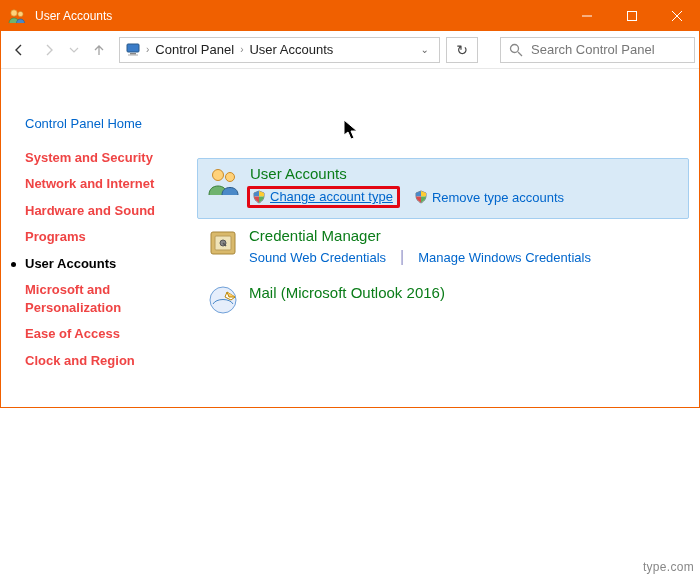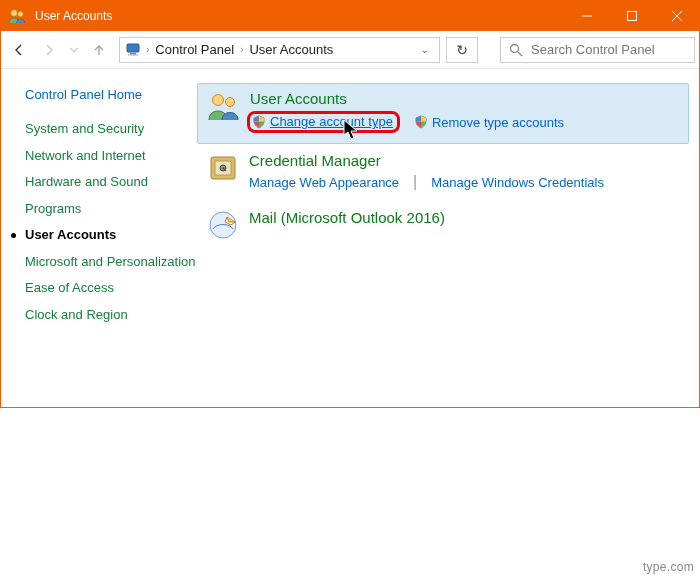--- a/index.html
+++ b/index.html
@@ -16,37 +16,37 @@
   .nav-btn:first-child { opacity: 1; color:#555; }
   .nav-up { margin-right: 4px; }
   .addr { flex: 1; display: flex; align-items: center; height: 26px; border: 1px solid #ccc; background: #fff; padding: 0 2px; font-size: 13px; color: #222; }
   .addr .pc { padding: 0 6px; }
   .addr .sep { color: #888; font-size: 10px; }
   .addr .drop { margin-left: auto; padding: 0 8px; color: #666; font-size: 10px; cursor: pointer; }
   .refresh { width: 32px; height: 26px; border: 1px solid #ccc; margin-left: 4px; display:flex; align-items:center; justify-content:center; color:#444; font-size:14px; cursor:pointer; }
   .search { width: 195px; height: 26px; border: 1px solid #ccc; margin-left: 20px; display:flex; align-items:center; padding:0 8px; color:#777; font-size:13px; gap:8px;text-align:right; }
   .search svg { flex:none; }
 
-  .body { flex: 1; display: flex; }
+  .body { flex: 1; display: flex; align-items: center; }
   .sidebar { width: 196px; padding: 18px 0 0 24px; font-size: 13px; }
   .sidebar .home { color: #0066cc; margin-bottom: 18px; cursor:pointer; }
-  .sidebar .item { color: #15803d; margin-bottom: 9px; cursor:pointer; line-height:1.35; }
+  .sidebar .item { color: #ef4444; margin-bottom: 9px; cursor:pointer; line-height:1.35;font-weight:bold; }
   .sidebar .item.active { color: #000; font-weight: bold; position: relative; }
   .sidebar .item.active::before { content:''; position:absolute; left:-14px; top:7px; width:5px; height:5px; background:#000; border-radius:50%; }
 
   .content { flex:1; padding: 14px 10px 0 0; }
   .category { display:flex; padding: 6px 8px 10px 8px; border-radius:2px; margin-bottom:2px; }
   .category.highlight { background:#d9eaf7; border:1px solid #a4cef0; }
   .cat-icon { width: 36px; height: 36px; flex:none; margin-right: 8px; display:flex; align-items:flex-start; justify-content:center; }
   .cat-body { flex:1; }
   .cat-title { color:#0a7c18; font-size:15px; line-height:1.2; }
   .cat-links { display:flex; flex-wrap:wrap; gap:4px 14px; margin-top:3px; align-items:center; }
   .cat-link { color:#0066cc; font-size:13px; display:flex; align-items:center; gap:4px; cursor:pointer; }
   .cat-link.under { text-decoration: underline; }
-  .red-box { border: 3px solid #e30613; border-radius:8px; padding: 0 4px 1px 2px; margin-left:-3px; }
+  .red-box { border: 3px solid #e30613; border-radius:2px; padding: 0 4px 1px 2px; margin-left:-3px; }
   .shield { width:14px; height:14px; flex:none; }
   .divider { color:#99c; }
 
   .cursor { position:absolute; left:343px; top:119px; pointer-events:none; }
   .watermark { position:absolute; right:6px; bottom:4px; font-size:12px; color:#888; letter-spacing:0.3px; }
 </style>
 </head>
 <body>
 
 <div class="window">
@@ -184,21 +184,21 @@
               <rect x="4" y="5" width="24" height="22" rx="2" fill="#d9b96b" stroke="#a8873a"></rect>
               <rect x="8" y="9" width="16" height="14" rx="1" fill="#efe3b8" stroke="#b89b5a"></rect>
               <circle cx="16" cy="16" r="3" fill="#888" stroke="#555"></circle>
               <line x1="16" y1="16" x2="19" y2="19" stroke="#555" stroke-width="1.5"></line>
             </svg>
           </div>
           <div class="cat-body">
             <div class="cat-title">Credential Manager</div>
             <div class="cat-links">
               <span class="cat-link">
-                <span>Manage Web Appearance</span>
+                <span>Sound Web Credentials</span>
               </span>
               <span class="divider">|</span>
               <span class="cat-link">
                 <span>Manage Windows Credentials</span>
               </span>
             </div>
           </div>
         </div>
         <div class="category">
           <div class="cat-icon">

